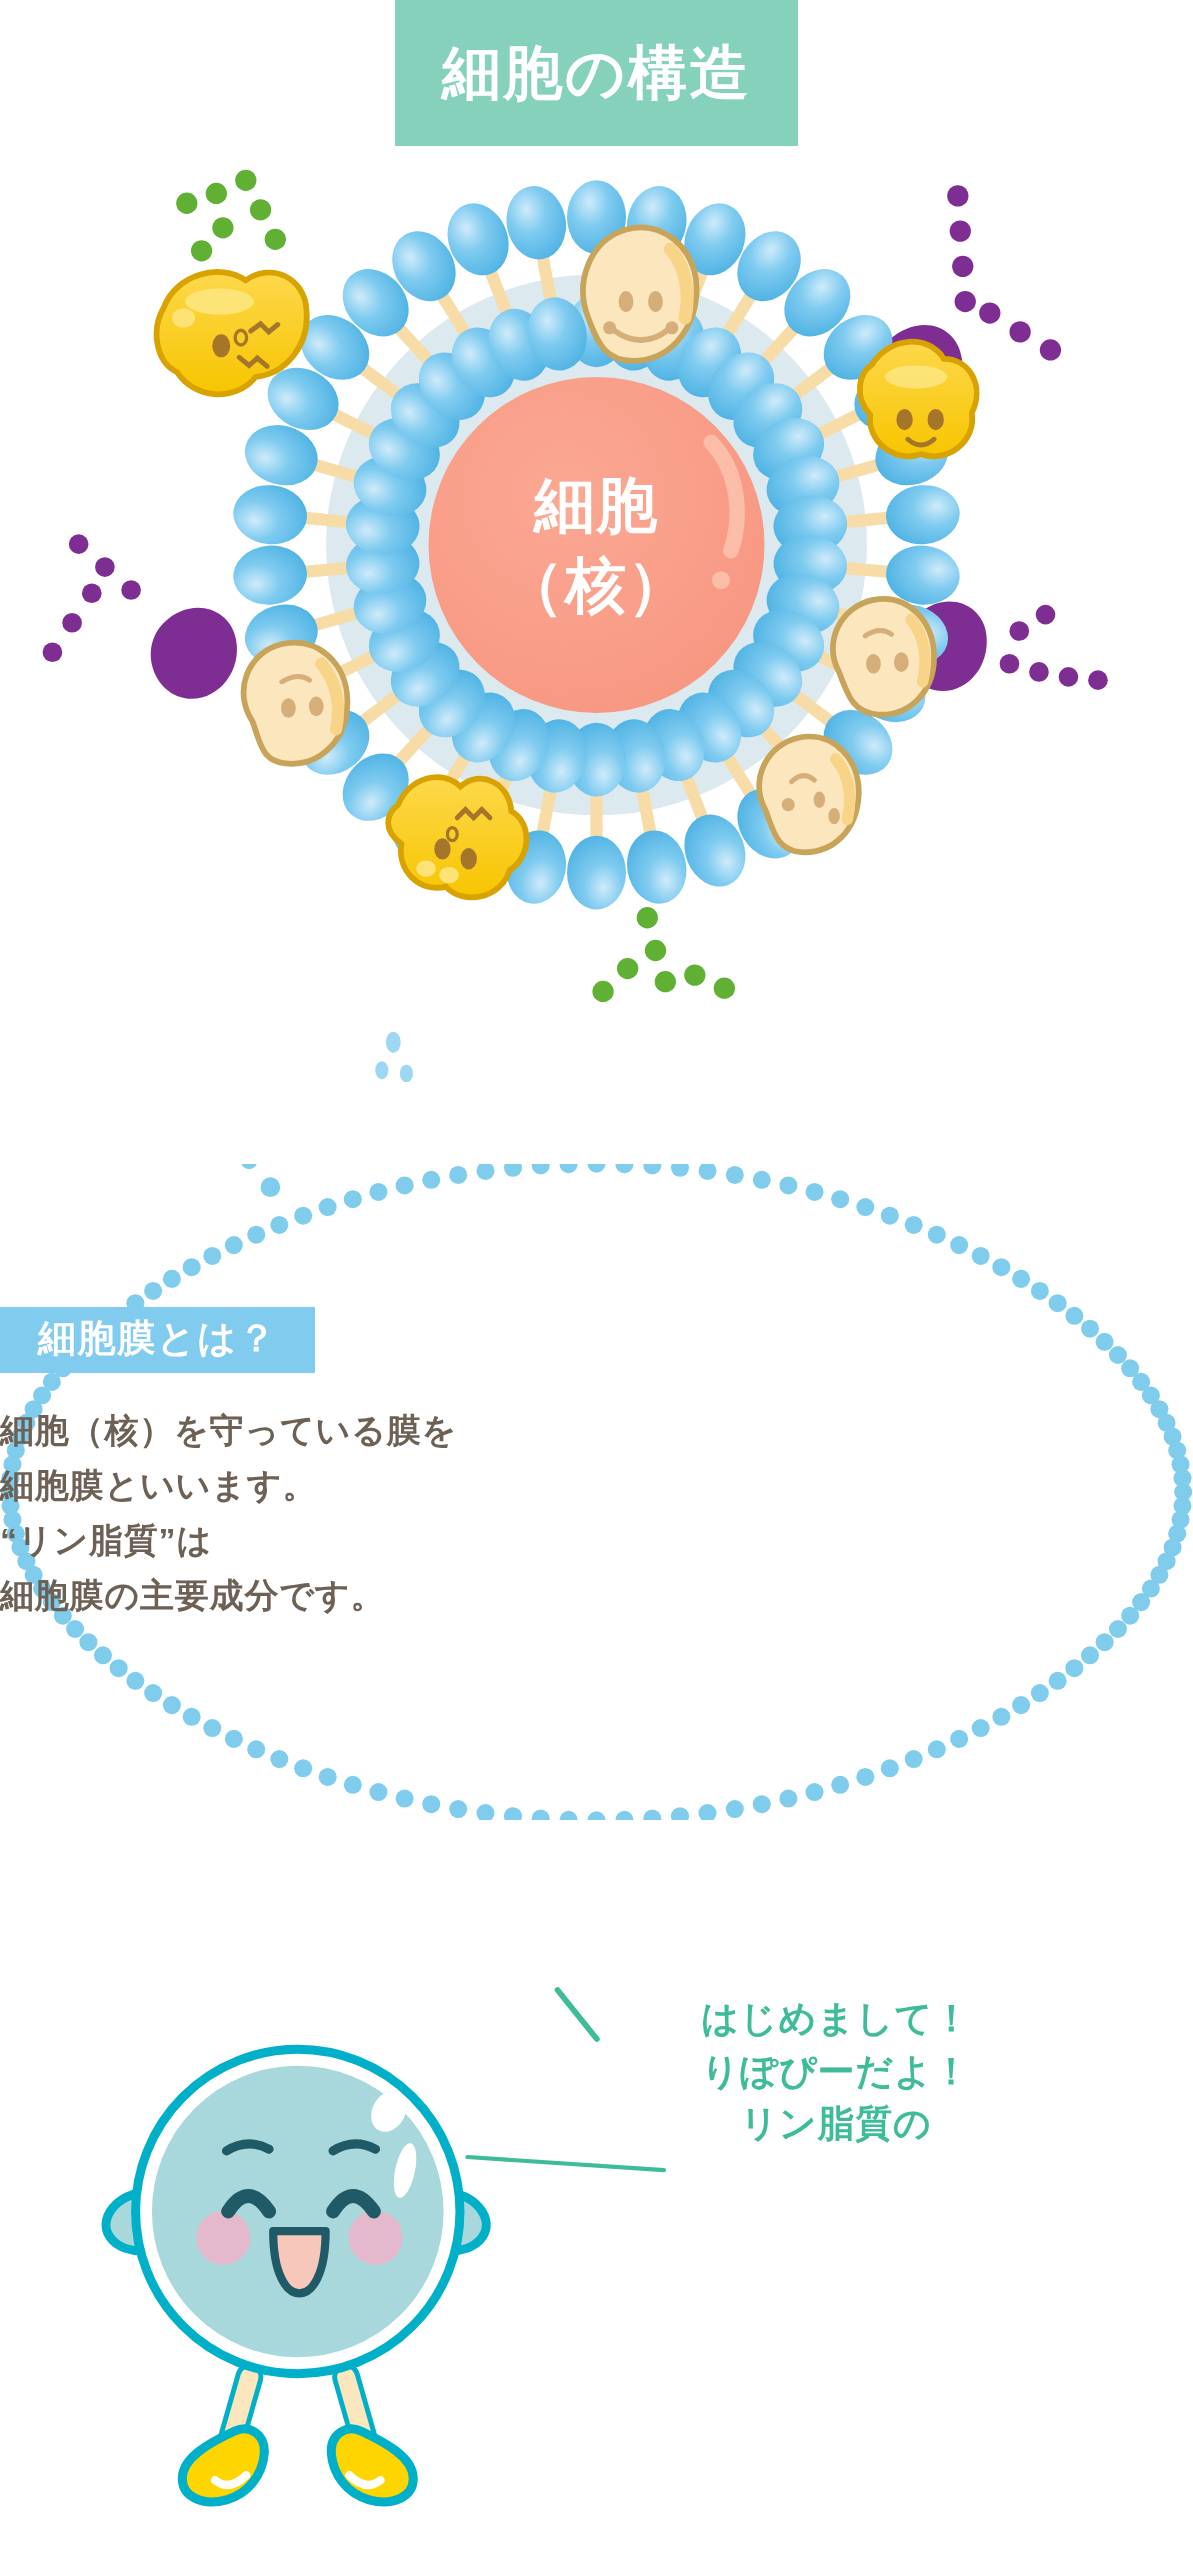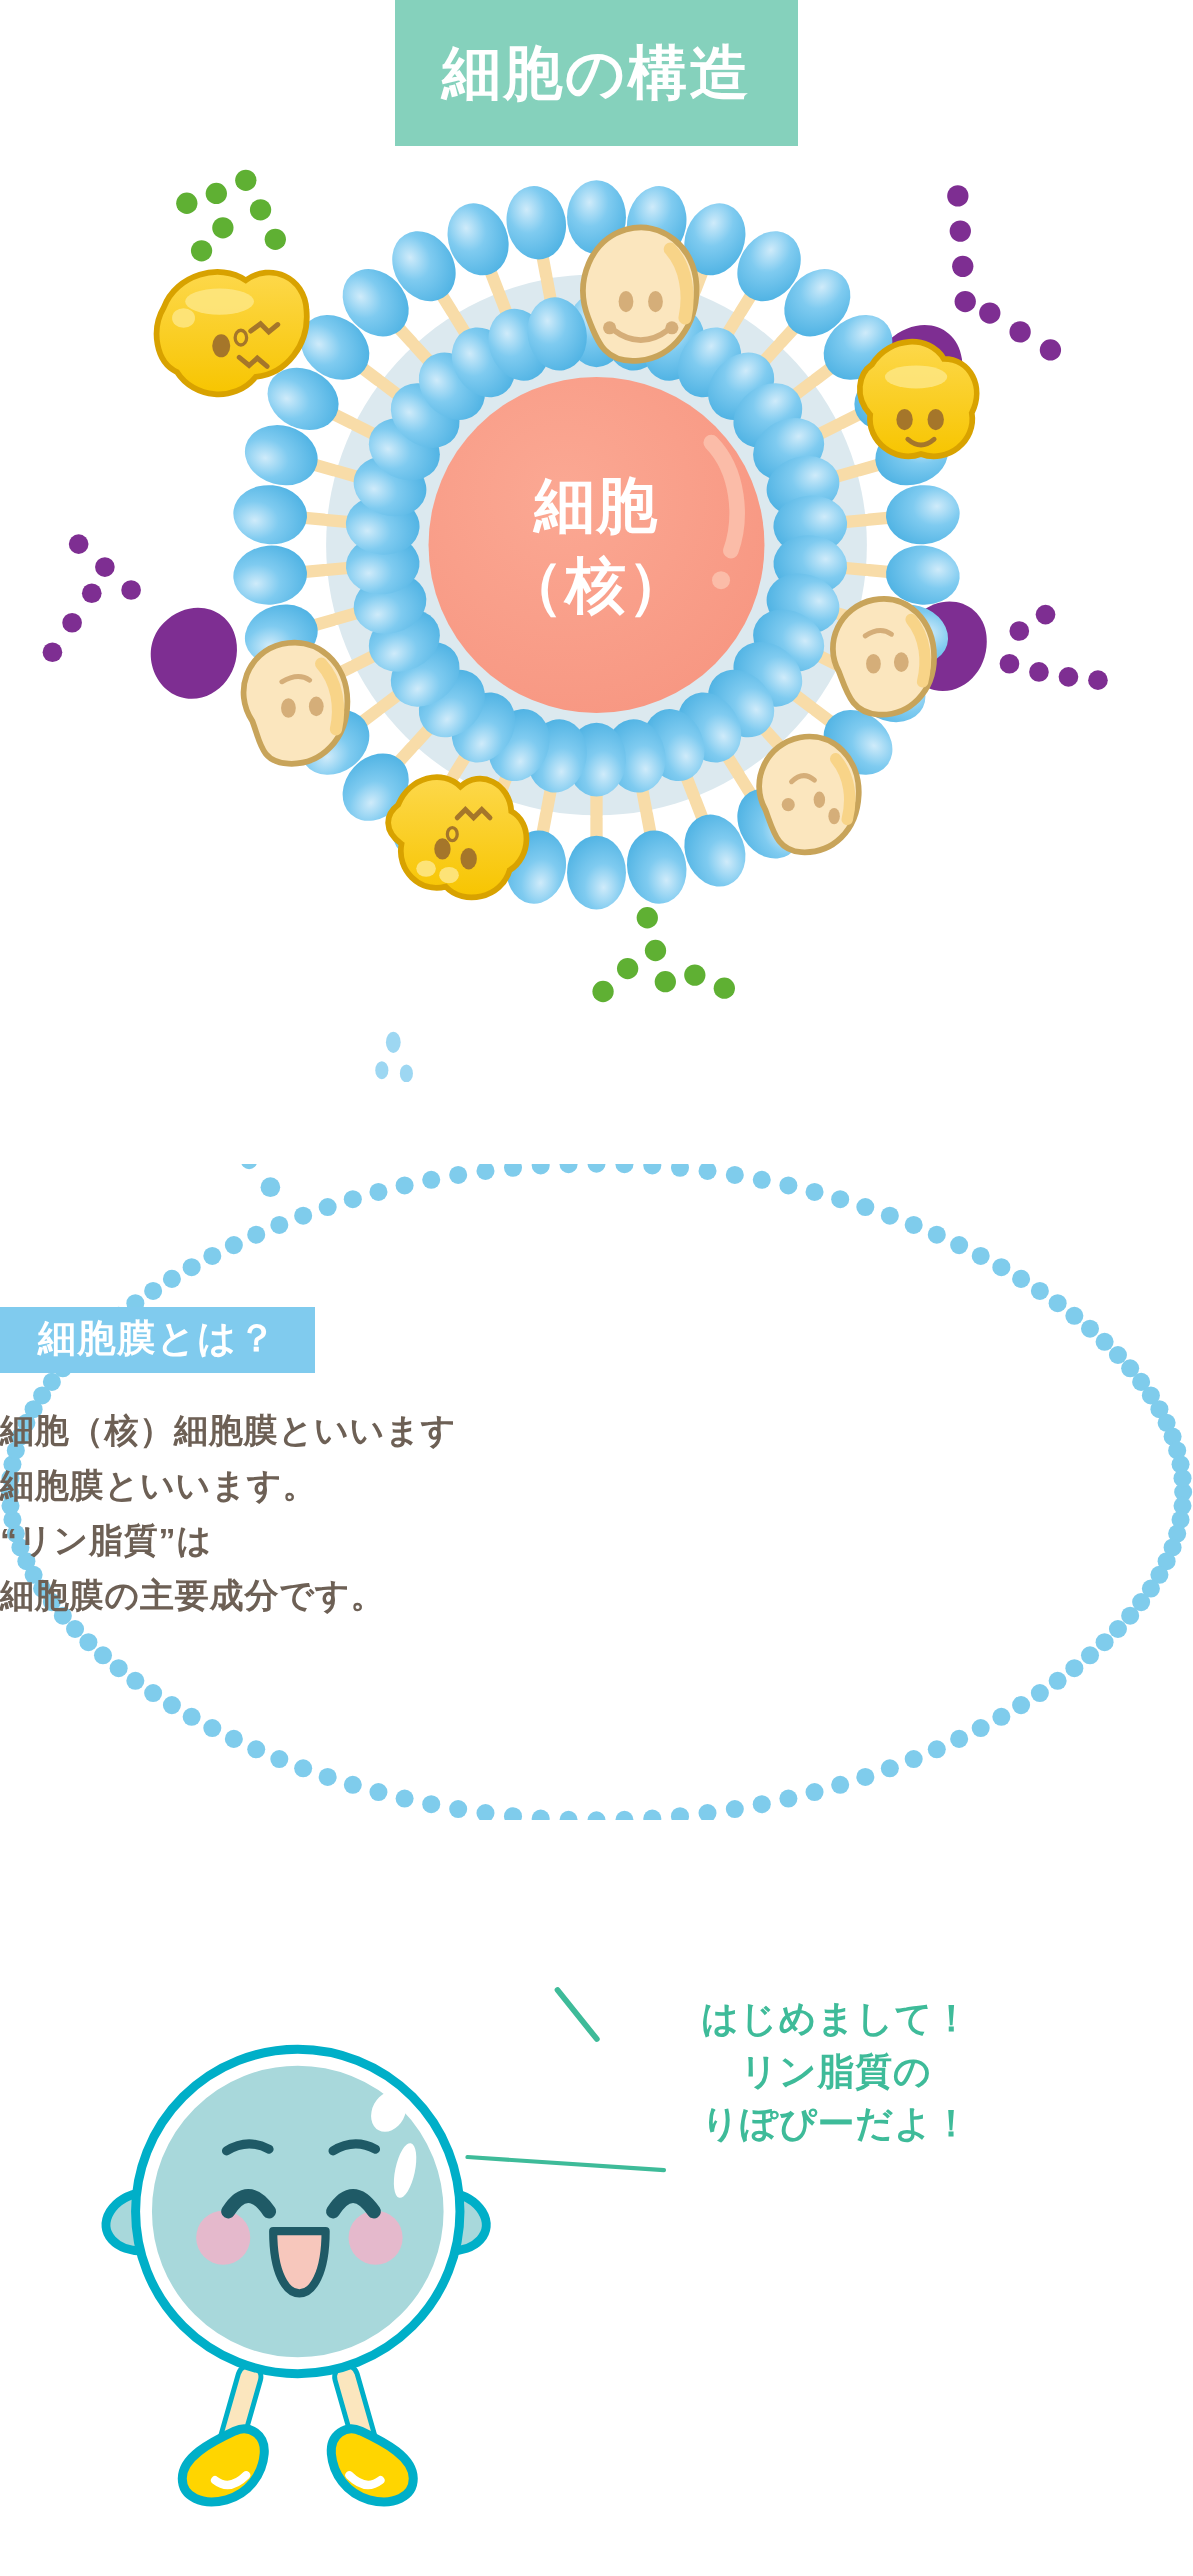--- a/index.html
+++ b/index.html
@@ -581,21 +581,21 @@
         <circle cx="304" cy="-4" r="10"></circle>
         <circle cx="282" cy="-40" r="8"></circle>
         <circle cx="262" cy="-78" r="6"></circle>
       </g>
   </svg>
 </div>
 
 <div id="bubble-content">
   <div id="membrane-heading">細胞膜とは？</div>
   <div id="bubble-body">
-    <span class="line">細胞（核）細胞膜といいます</span>
+    <span class="line">細胞（核）を守っている膜を</span>
     <span class="line">細胞膜といいます。</span>
     <span class="line">“リン脂質”は</span>
     <span class="line">細胞膜の主要成分です。</span>
   </div>
 </div>
 
 <div id="pointer-lines">
   <svg width="492" height="344" viewBox="0 0 600 420" xmlns="http://www.w3.org/2000/svg">
     <line x1="428" y1="88" x2="380" y2="28" stroke="#3EBB99" stroke-width="7" stroke-linecap="round"></line>
     <line x1="270" y1="232" x2="510" y2="248" stroke="#3EBB99" stroke-width="5" stroke-linecap="round"></line>
@@ -638,16 +638,16 @@
 
     <path d="M188,318 q24,-38 50,0" stroke="#1F5A66" stroke-width="17" fill="none" stroke-linecap="round"></path>
     <path d="M316,318 q24,-38 50,0" stroke="#1F5A66" stroke-width="17" fill="none" stroke-linecap="round"></path>
 
     <path d="M243,342 L307,342 C307,394 291,418 275,418 C259,418 243,394 243,342 Z" fill="#F7C7BC" stroke="#1F5A66" stroke-width="10" stroke-linejoin="round"></path>
   </svg>
 </div>
 
 <div id="mascot-speech">
   <span class="line">はじめまして！</span>
+  <span class="line">りぽぴーだよ！</span>
   <span class="line">リン脂質の</span>
-  <span class="line">りぽぴーだよ！</span>
 </div>
 
 
 </body></html>

